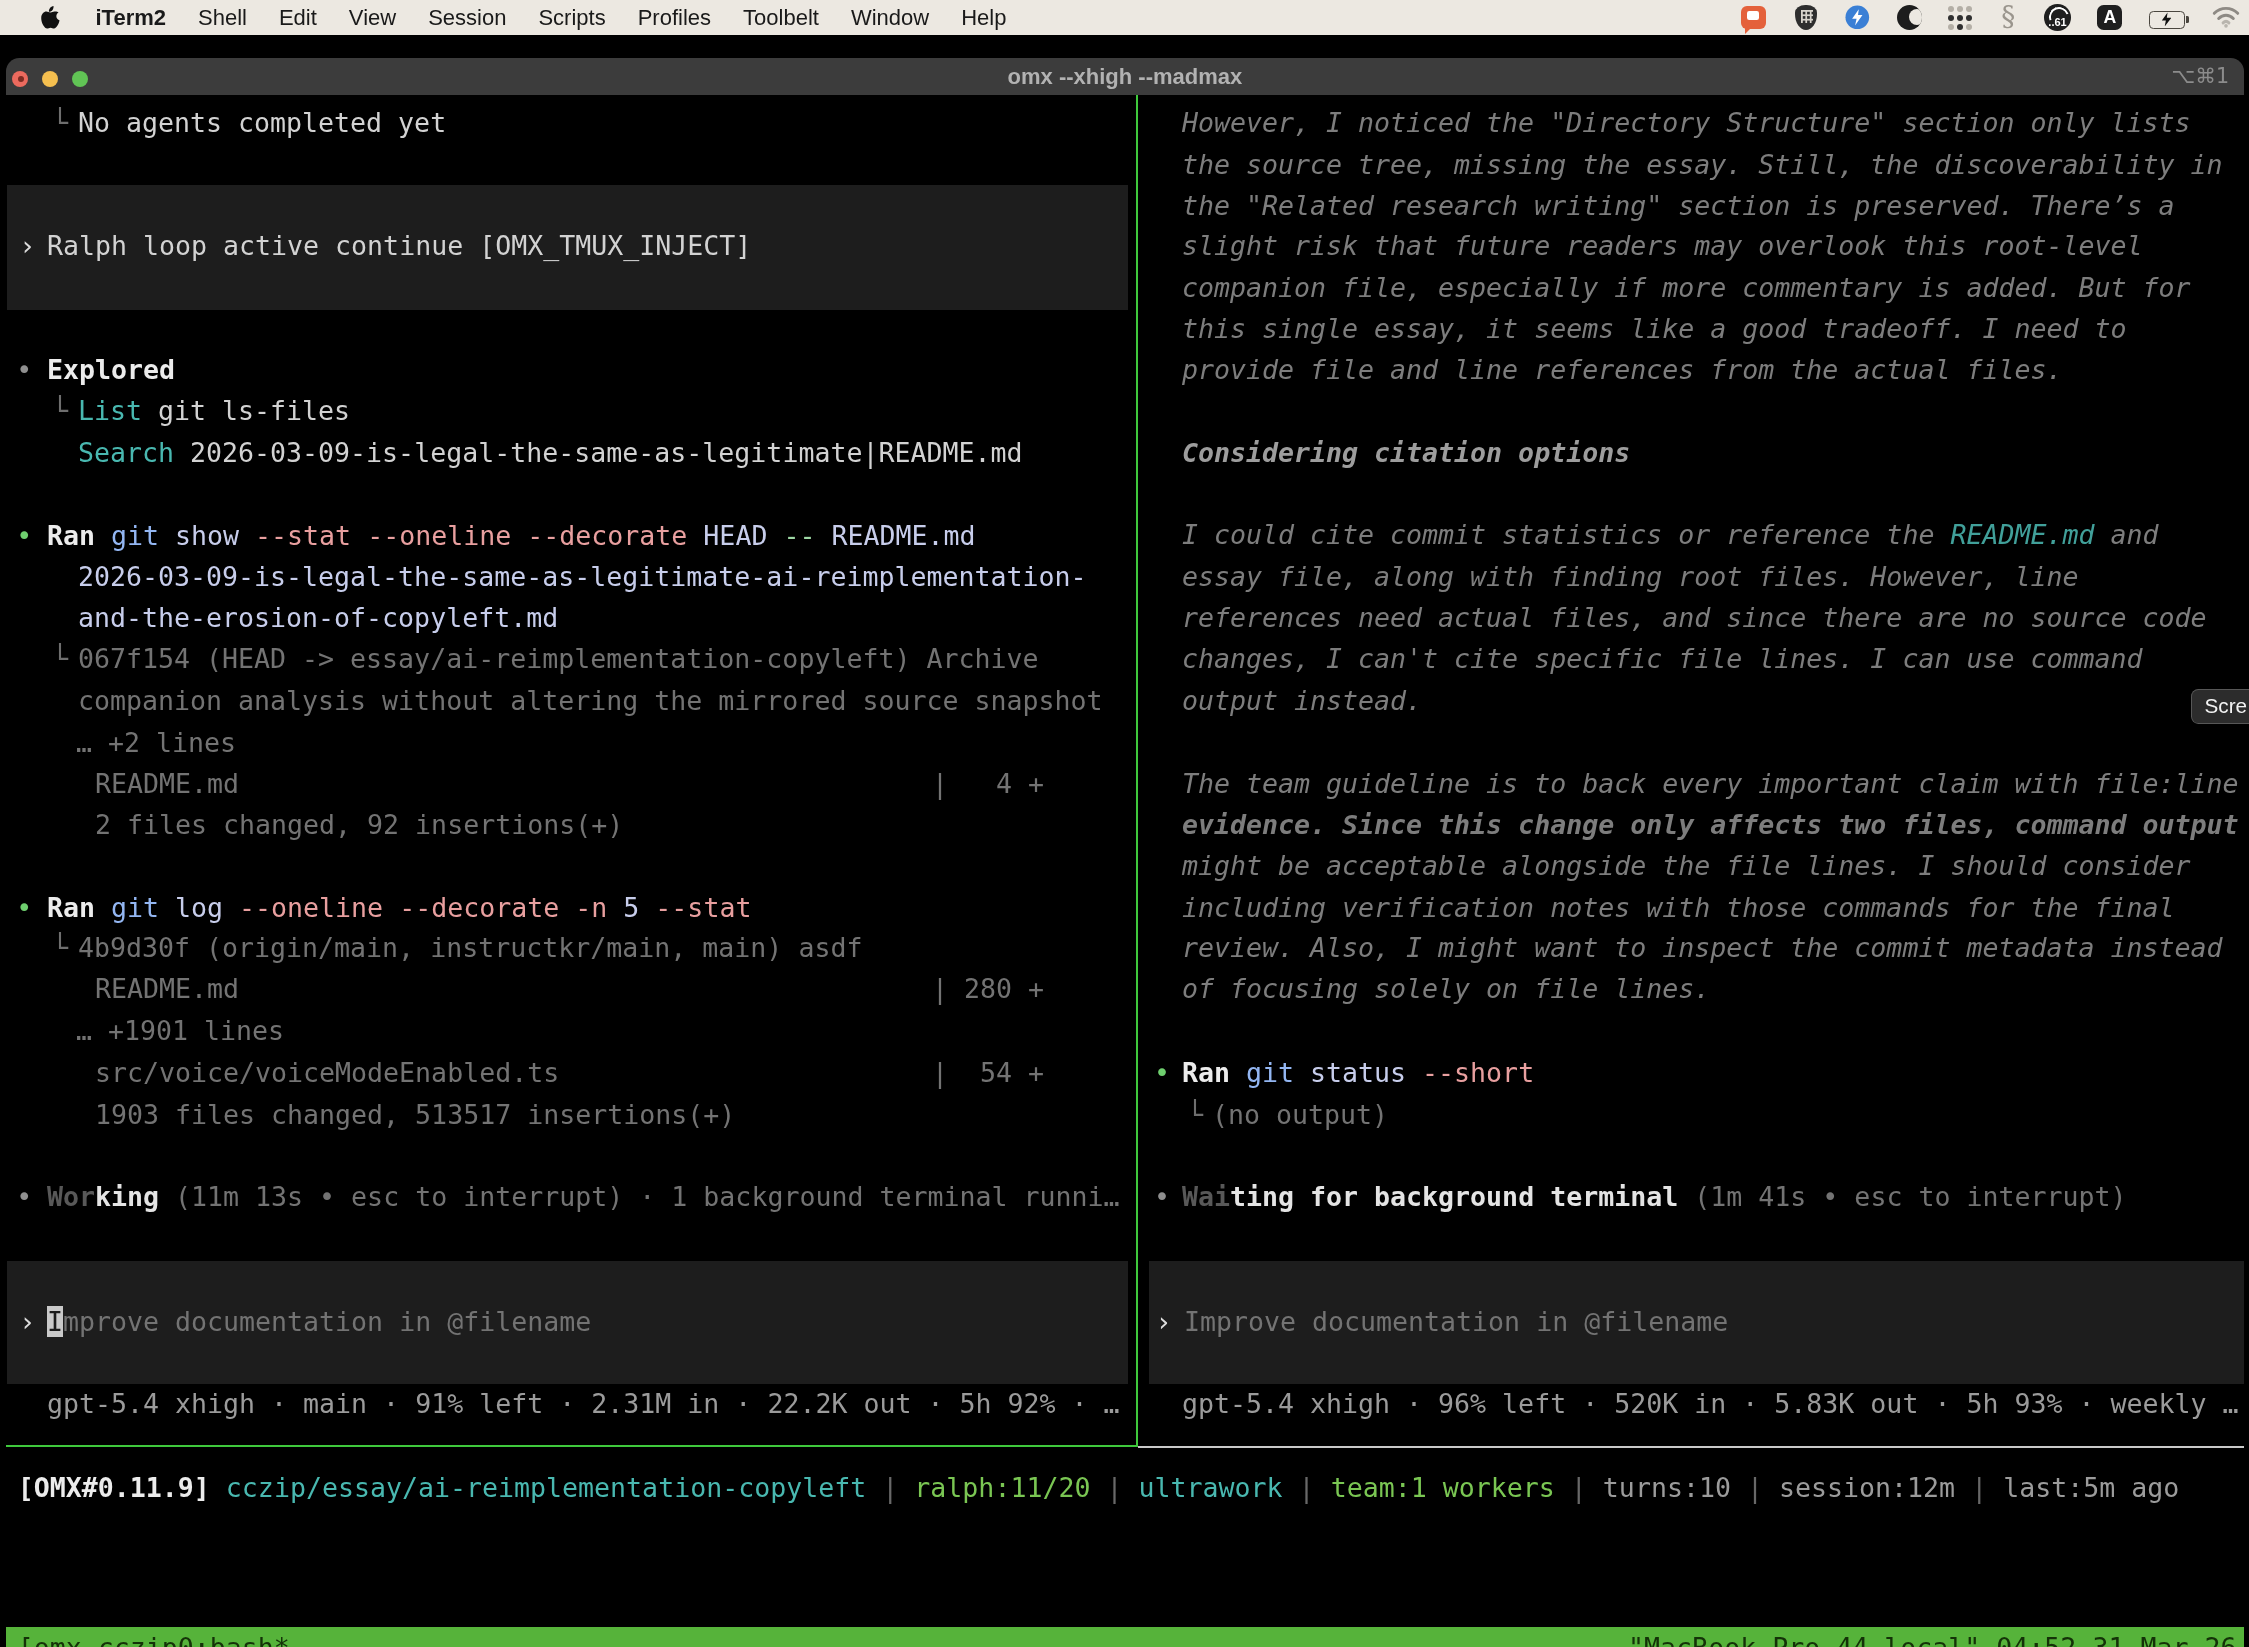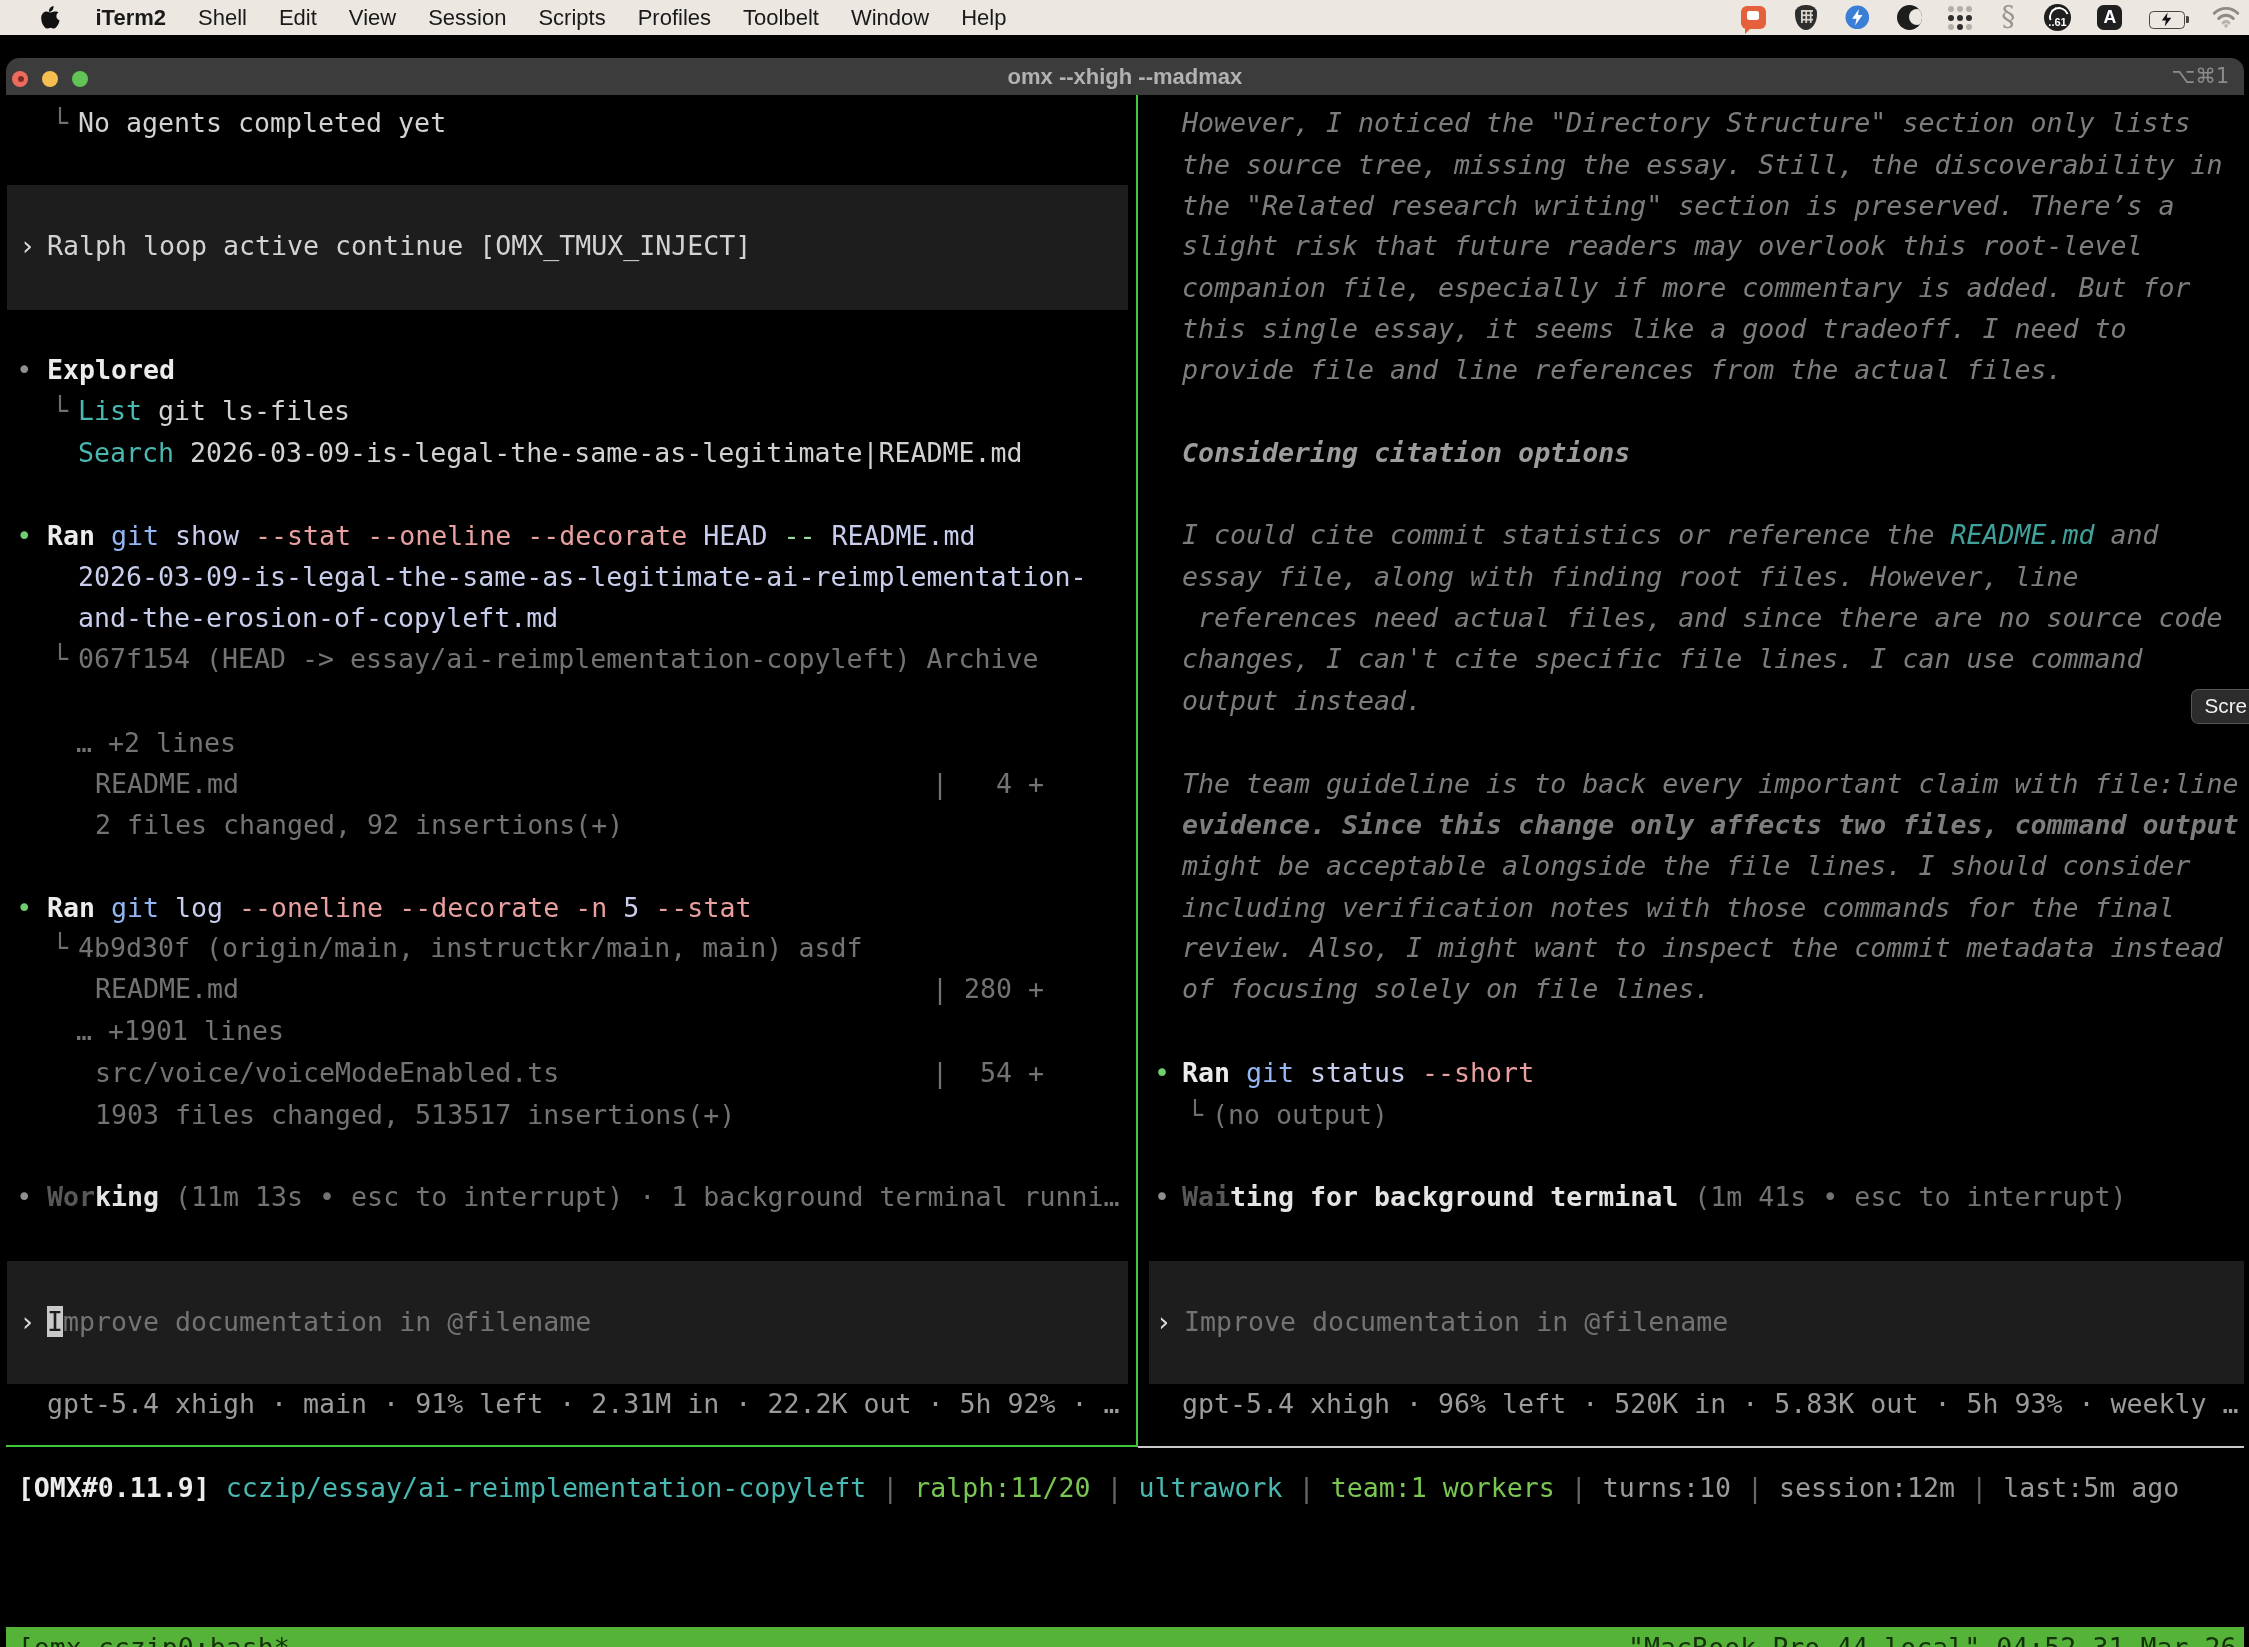--- a/index.html
+++ b/index.html
@@ -193,20 +193,21 @@
     <div class="pane pane-left">
         <div class="term-line" style="top: 6.6px;"><span class="col" style="left: 46px;"><span class="guide">└</span></span><span class="col" style="left: 72px;"><span class="txt">No agents completed yet</span></span></div>
         <div class="term-line" style="top: 130px;"><span class="col" style="left: 13.3px;"><span class="prompt">›</span></span><span class="col" style="left: 41px;"><span class="txt">Ralph loop active continue [OMX_TMUX_INJECT]</span></span></div>
         <div class="term-line" style="top: 254px;"><span class="col" style="left: 10.3px;"><span class="bdim">•</span></span><span class="col" style="left: 41px;"><span class="w">Explored</span></span></div>
         <div class="term-line" style="top: 295px;"><span class="col" style="left: 46px;"><span class="guide">└</span></span><span class="col" style="left: 72px;"><span class="teal">List</span><span class="txt"> git ls-files</span></span></div>
         <div class="term-line" style="top: 337px;"><span class="col" style="left: 72px;"><span class="teal">Search</span><span class="txt"> 2026-03-09-is-legal-the-same-as-legitimate|README.md</span></span></div>
         <div class="term-line" style="top: 420px;"><span class="col" style="left: 10.3px;"><span class="bgrn">•</span></span><span class="col" style="left: 41px;"><span class="w">Ran </span><span class="git">git </span><span class="cmd">show </span><span class="flag">--stat </span><span class="flag">--oneline </span><span class="flag">--decorate </span><span class="cmd">HEAD </span><span class="mint">-- </span><span class="cmd">README.md</span></span></div>
         <div class="term-line" style="top: 461px;"><span class="col" style="left: 72px;"><span class="cmd">2026-03-09-is-legal-the-same-as-legitimate-ai-reimplementation-</span></span></div>
         <div class="term-line" style="top: 502px;"><span class="col" style="left: 72px;"><span class="cmd">and-the-erosion-of-copyleft.md</span></span></div>
         <div class="term-line" style="top: 543px;"><span class="col" style="left: 46px;"><span class="guide">└</span></span><span class="col" style="left: 72px;"><span class="dim">067f154 (HEAD -&gt; essay/ai-reimplementation-copyleft) Archive</span></span></div>
+        <div class="term-line" style="top: 585px;"><span class="col" style="left: 72px;"><span class="dim">companion analysis without altering the mirrored source snapshot</span></span></div>
         <div class="term-line" style="top: 627px;"><span class="col" style="left: 70px;"><span class="dim">… +2 lines</span></span></div>
         <div class="term-line" style="top: 668px;"><span class="col" style="left: 89px;"><span class="dim">README.md</span></span><span class="col" style="left: 926px;"><span class="dim">|   4 +</span></span></div>
         <div class="term-line" style="top: 709px;"><span class="col" style="left: 89px;"><span class="dim">2 files changed, 92 insertions(+)</span></span></div>
         <div class="term-line" style="top: 792px;"><span class="col" style="left: 10.3px;"><span class="bgrn">•</span></span><span class="col" style="left: 41px;"><span class="w">Ran </span><span class="git">git </span><span class="cmd">log </span><span class="flag">--oneline </span><span class="flag">--decorate </span><span class="flag">-n </span><span class="cmd">5 </span><span class="flag">--stat</span></span></div>
         <div class="term-line" style="top: 832px;"><span class="col" style="left: 46px;"><span class="guide">└</span></span><span class="col" style="left: 72px;"><span class="dim">4b9d30f (origin/main, instructkr/main, main) asdf</span></span></div>
         <div class="term-line" style="top: 873px;"><span class="col" style="left: 89px;"><span class="dim">README.md</span></span><span class="col" style="left: 926px;"><span class="dim">| 280 +</span></span></div>
         <div class="term-line" style="top: 915px;"><span class="col" style="left: 70px;"><span class="dim">… +1901 lines</span></span></div>
         <div class="term-line" style="top: 957px;"><span class="col" style="left: 89px;"><span class="dim">src/voice/voiceModeEnabled.ts</span></span><span class="col" style="left: 926px;"><span class="dim">|  54 +</span></span></div>
         <div class="term-line" style="top: 999px;"><span class="col" style="left: 89px;"><span class="dim">1903 files changed, 513517 insertions(+)</span></span></div>
         <div class="term-line" style="top: 1081px;"><span class="col" style="left: 10.3px;"><span class="bdim">•</span></span><span class="col" style="left: 41px;"><span class="shim">Wor</span><span class="wb">king</span><span class="dim"> (11m 13s • esc to interrupt) · 1 background terminal runni…</span></span></div>
@@ -217,21 +218,21 @@
         <div class="term-line" style="top: 6.6px;"><span class="col" style="left: 44px;"><span class="it">However, I noticed the "Directory Structure" section only lists</span></span></div>
         <div class="term-line" style="top: 49px;"><span class="col" style="left: 44px;"><span class="it">the source tree, missing the essay. Still, the discoverability in</span></span></div>
         <div class="term-line" style="top: 90px;"><span class="col" style="left: 44px;"><span class="it">the "Related research writing" section is preserved. There’s a</span></span></div>
         <div class="term-line" style="top: 130px;"><span class="col" style="left: 44px;"><span class="it">slight risk that future readers may overlook this root-level</span></span></div>
         <div class="term-line" style="top: 172px;"><span class="col" style="left: 44px;"><span class="it">companion file, especially if more commentary is added. But for</span></span></div>
         <div class="term-line" style="top: 213px;"><span class="col" style="left: 44px;"><span class="it">this single essay, it seems like a good tradeoff. I need to</span></span></div>
         <div class="term-line" style="top: 254px;"><span class="col" style="left: 44px;"><span class="it">provide file and line references from the actual files.</span></span></div>
         <div class="term-line" style="top: 337px;"><span class="col" style="left: 44px;"><span class="itb">Considering citation options</span></span></div>
         <div class="term-line" style="top: 419px;"><span class="col" style="left: 44px;"><span class="it">I could cite commit statistics or reference the </span><span class="tealit">README.md</span><span class="it"> and</span></span></div>
         <div class="term-line" style="top: 461px;"><span class="col" style="left: 44px;"><span class="it">essay file, along with finding root files. However, line</span></span></div>
-        <div class="term-line" style="top: 502px;"><span class="col" style="left: 60px;"><span class="it">references need actual files, and since there are no source code</span></span></div>
+        <div class="term-line" style="top: 502px;"><span class="col" style="left: 44px;"><span class="it">references need actual files, and since there are no source code</span></span></div>
         <div class="term-line" style="top: 543px;"><span class="col" style="left: 44px;"><span class="it">changes, I can't cite specific file lines. I can use command</span></span></div>
         <div class="term-line" style="top: 585px;"><span class="col" style="left: 44px;"><span class="it">output instead.</span></span></div>
         <div class="term-line" style="top: 668px;"><span class="col" style="left: 44px;"><span class="it">The team guideline is to back every important claim with file:line</span></span></div>
         <div class="term-line" style="top: 709px;"><span class="col" style="left: 44px; font-weight: bold;"><span class="it">evidence. Since this change only affects two files, command output</span></span></div>
         <div class="term-line" style="top: 750px;"><span class="col" style="left: 44px;"><span class="it">might be acceptable alongside the file lines. I should consider</span></span></div>
         <div class="term-line" style="top: 792px;"><span class="col" style="left: 44px;"><span class="it">including verification notes with those commands for the final</span></span></div>
         <div class="term-line" style="top: 832px;"><span class="col" style="left: 44px;"><span class="it">review. Also, I might want to inspect the commit metadata instead</span></span></div>
         <div class="term-line" style="top: 873px;"><span class="col" style="left: 44px;"><span class="it">of focusing solely on file lines.</span></span></div>
         <div class="term-line" style="top: 957px;"><span class="col" style="left: 16px;"><span class="bgrn">•</span></span><span class="col" style="left: 44px;"><span class="w">Ran </span><span class="git">git </span><span class="cmd">status </span><span class="flag">--short</span></span></div>
         <div class="term-line" style="top: 999px;"><span class="col" style="left: 49px;"><span class="guide">└</span></span><span class="col" style="left: 74px;"><span class="dim">(no output)</span></span></div>

